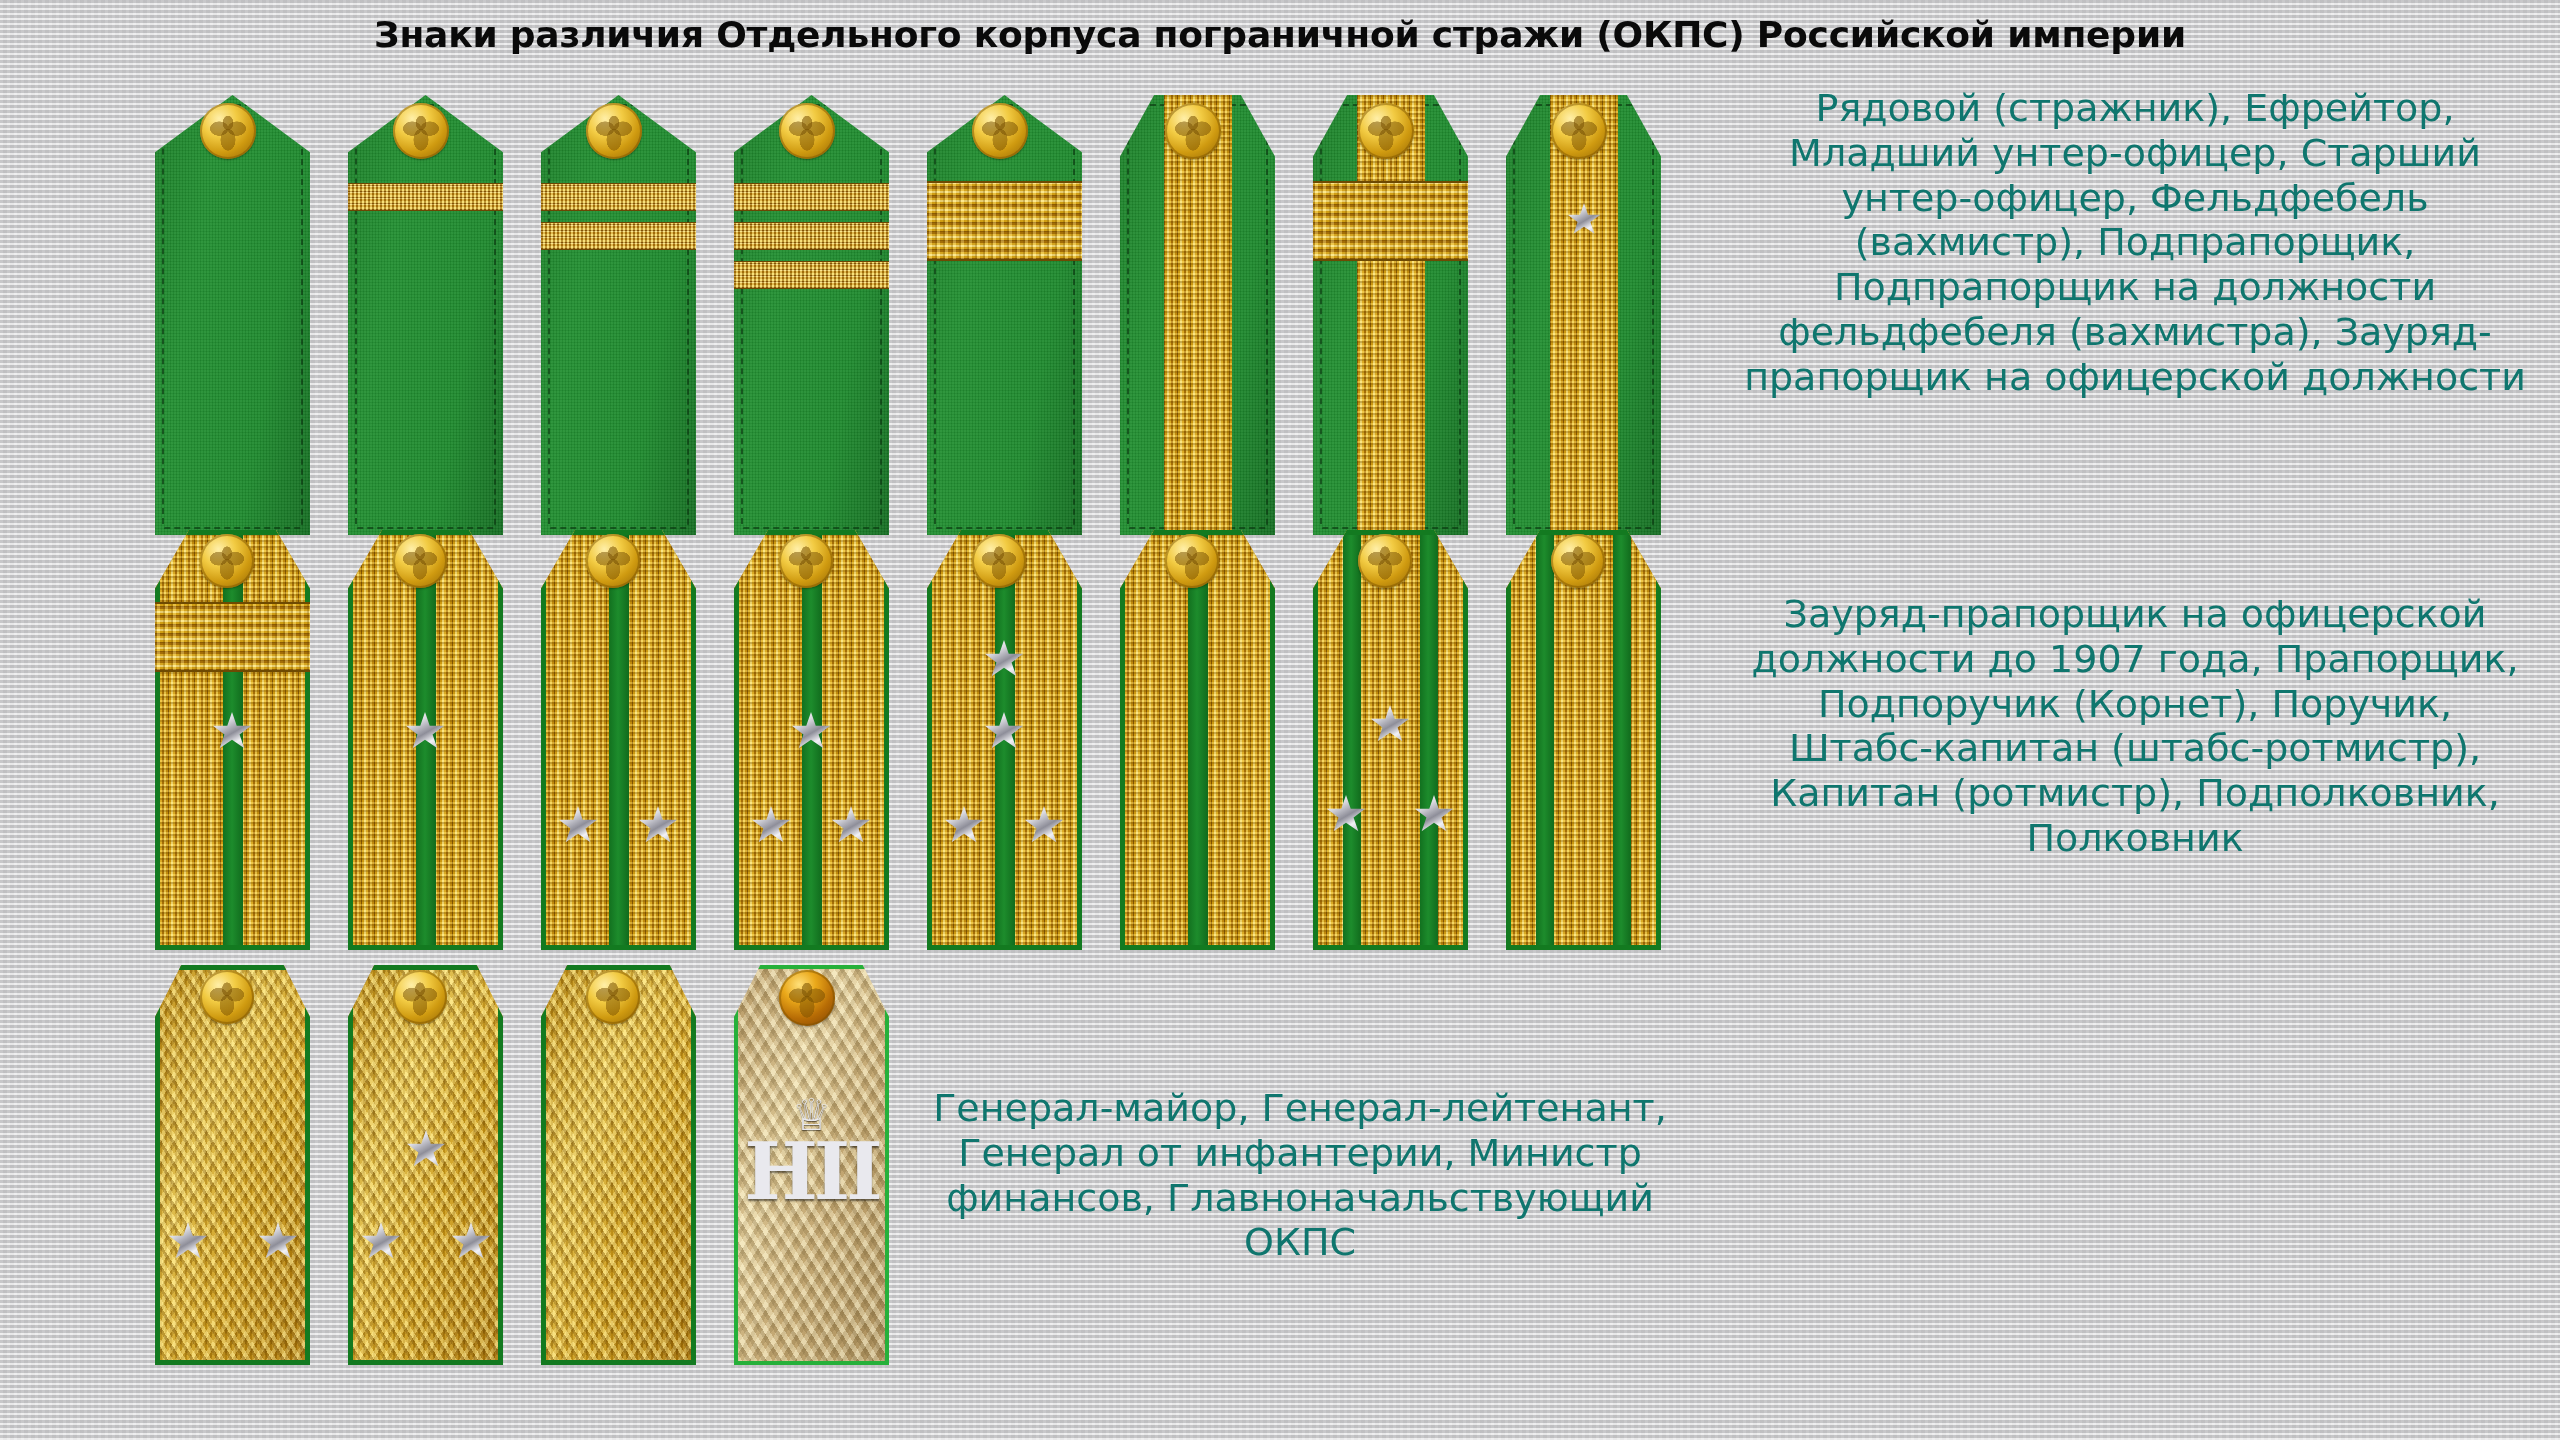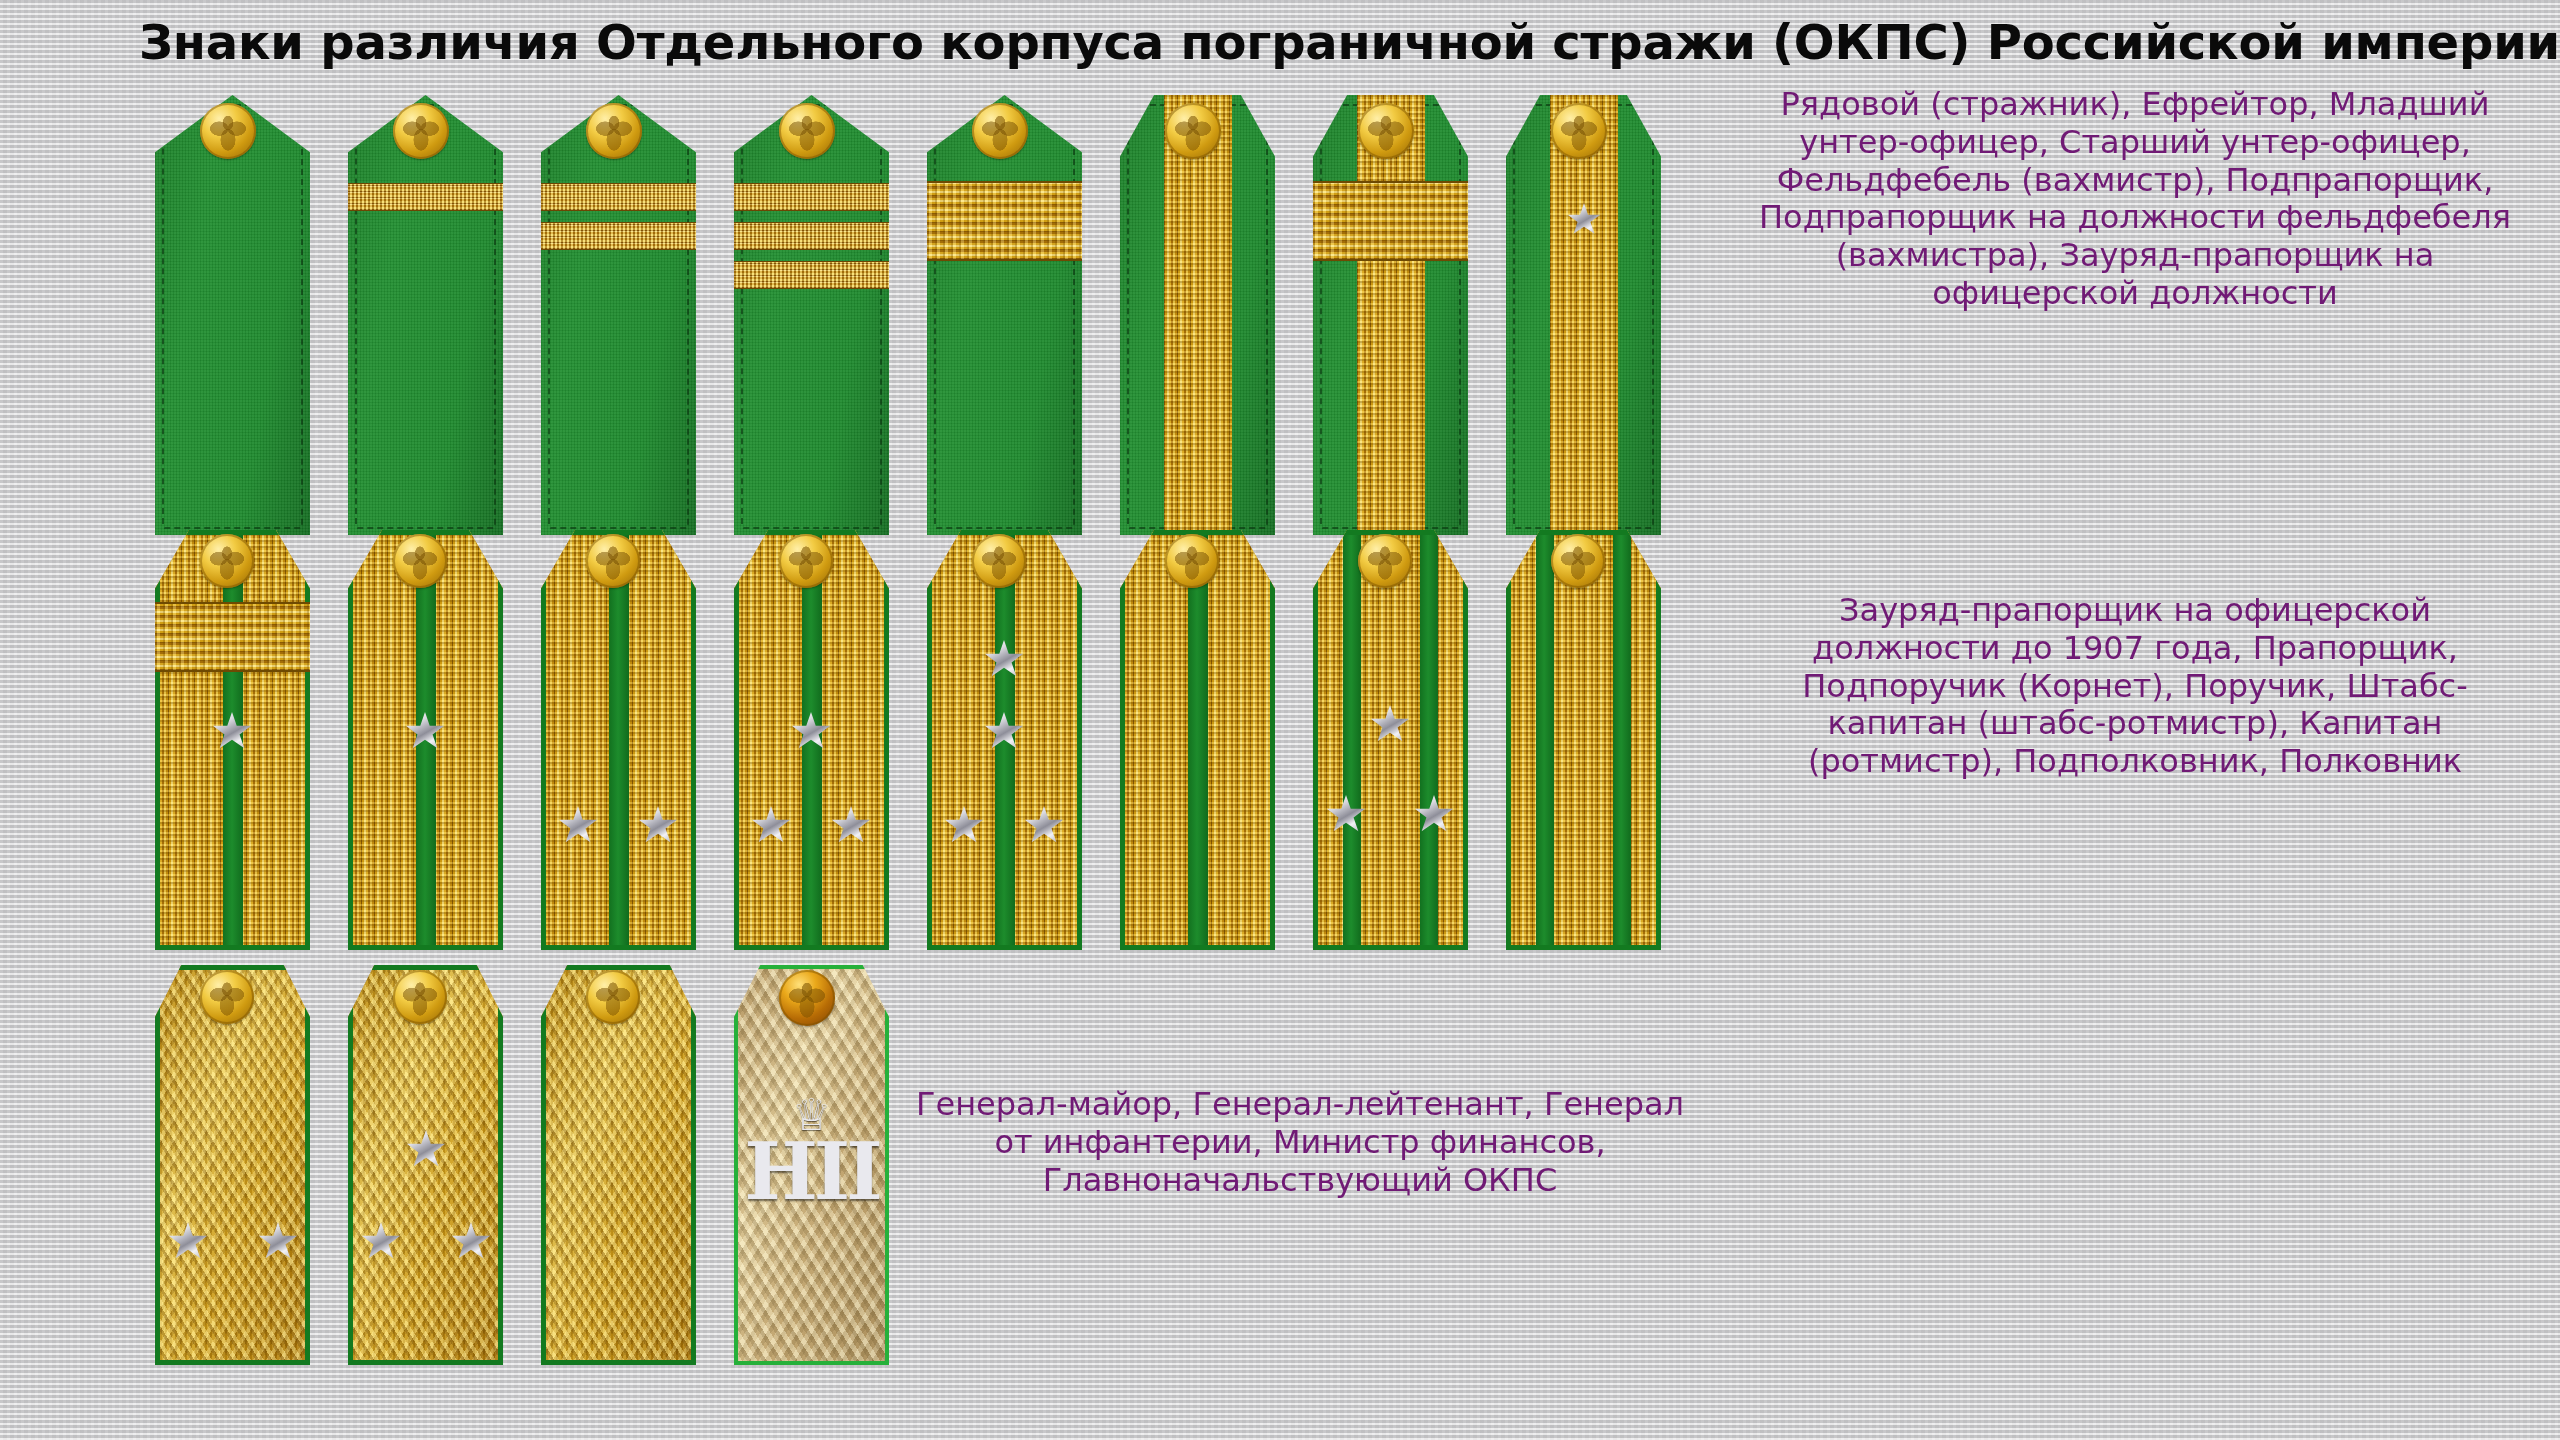--- a/index.html
+++ b/index.html
@@ -9,32 +9,32 @@
     background-color:#d4d4d5;
     background-image:
       repeating-linear-gradient(0deg, rgba(255,255,255,.55) 0px, rgba(255,255,255,.55) 2px, rgba(175,175,178,.45) 2px, rgba(175,175,178,.45) 5px),
       repeating-linear-gradient(90deg, rgba(255,255,255,.18) 0px, rgba(255,255,255,.18) 3px, rgba(160,160,164,.14) 3px, rgba(160,160,164,.14) 7px);
     font-family:"DejaVu Sans","Liberation Sans",sans-serif;
     position:relative;
   }
 
   
   #title{
-    position:absolute;left:0;top:14px;width:2560px;text-align:right;
+    position:absolute;left:0;top:14px;width:2560px;text-align:center;
     font-family:"DejaVu Sans","Liberation Sans",sans-serif;
-    font-weight:bold;font-size:48px;color:#0a0a0a;letter-spacing:-.2px;
+    font-weight:bold;font-size:36px;color:#0a0a0a;letter-spacing:-.2px;
     white-space:nowrap;
     border-radius:15px;
   }
 
   
   .textblock{
-    position:absolute;text-align:center;color:#701a75;
+    position:absolute;text-align:center;color:#0f766e;
     font-family:"DejaVu Sans","Liberation Sans",sans-serif;
-    font-size:32px;line-height:1.18;
+    font-size:38px;line-height:1.18;
   }
   #txt-soldiers{left:1740px;top:86px;width:790px;}
   #txt-officers{left:1740px;top:592px;width:790px;}
   #txt-generals{left:900px;top:1086px;width:800px;}
 
   
   .board{position:absolute;overflow:hidden;}
 
   
   .shape-pent{ 

